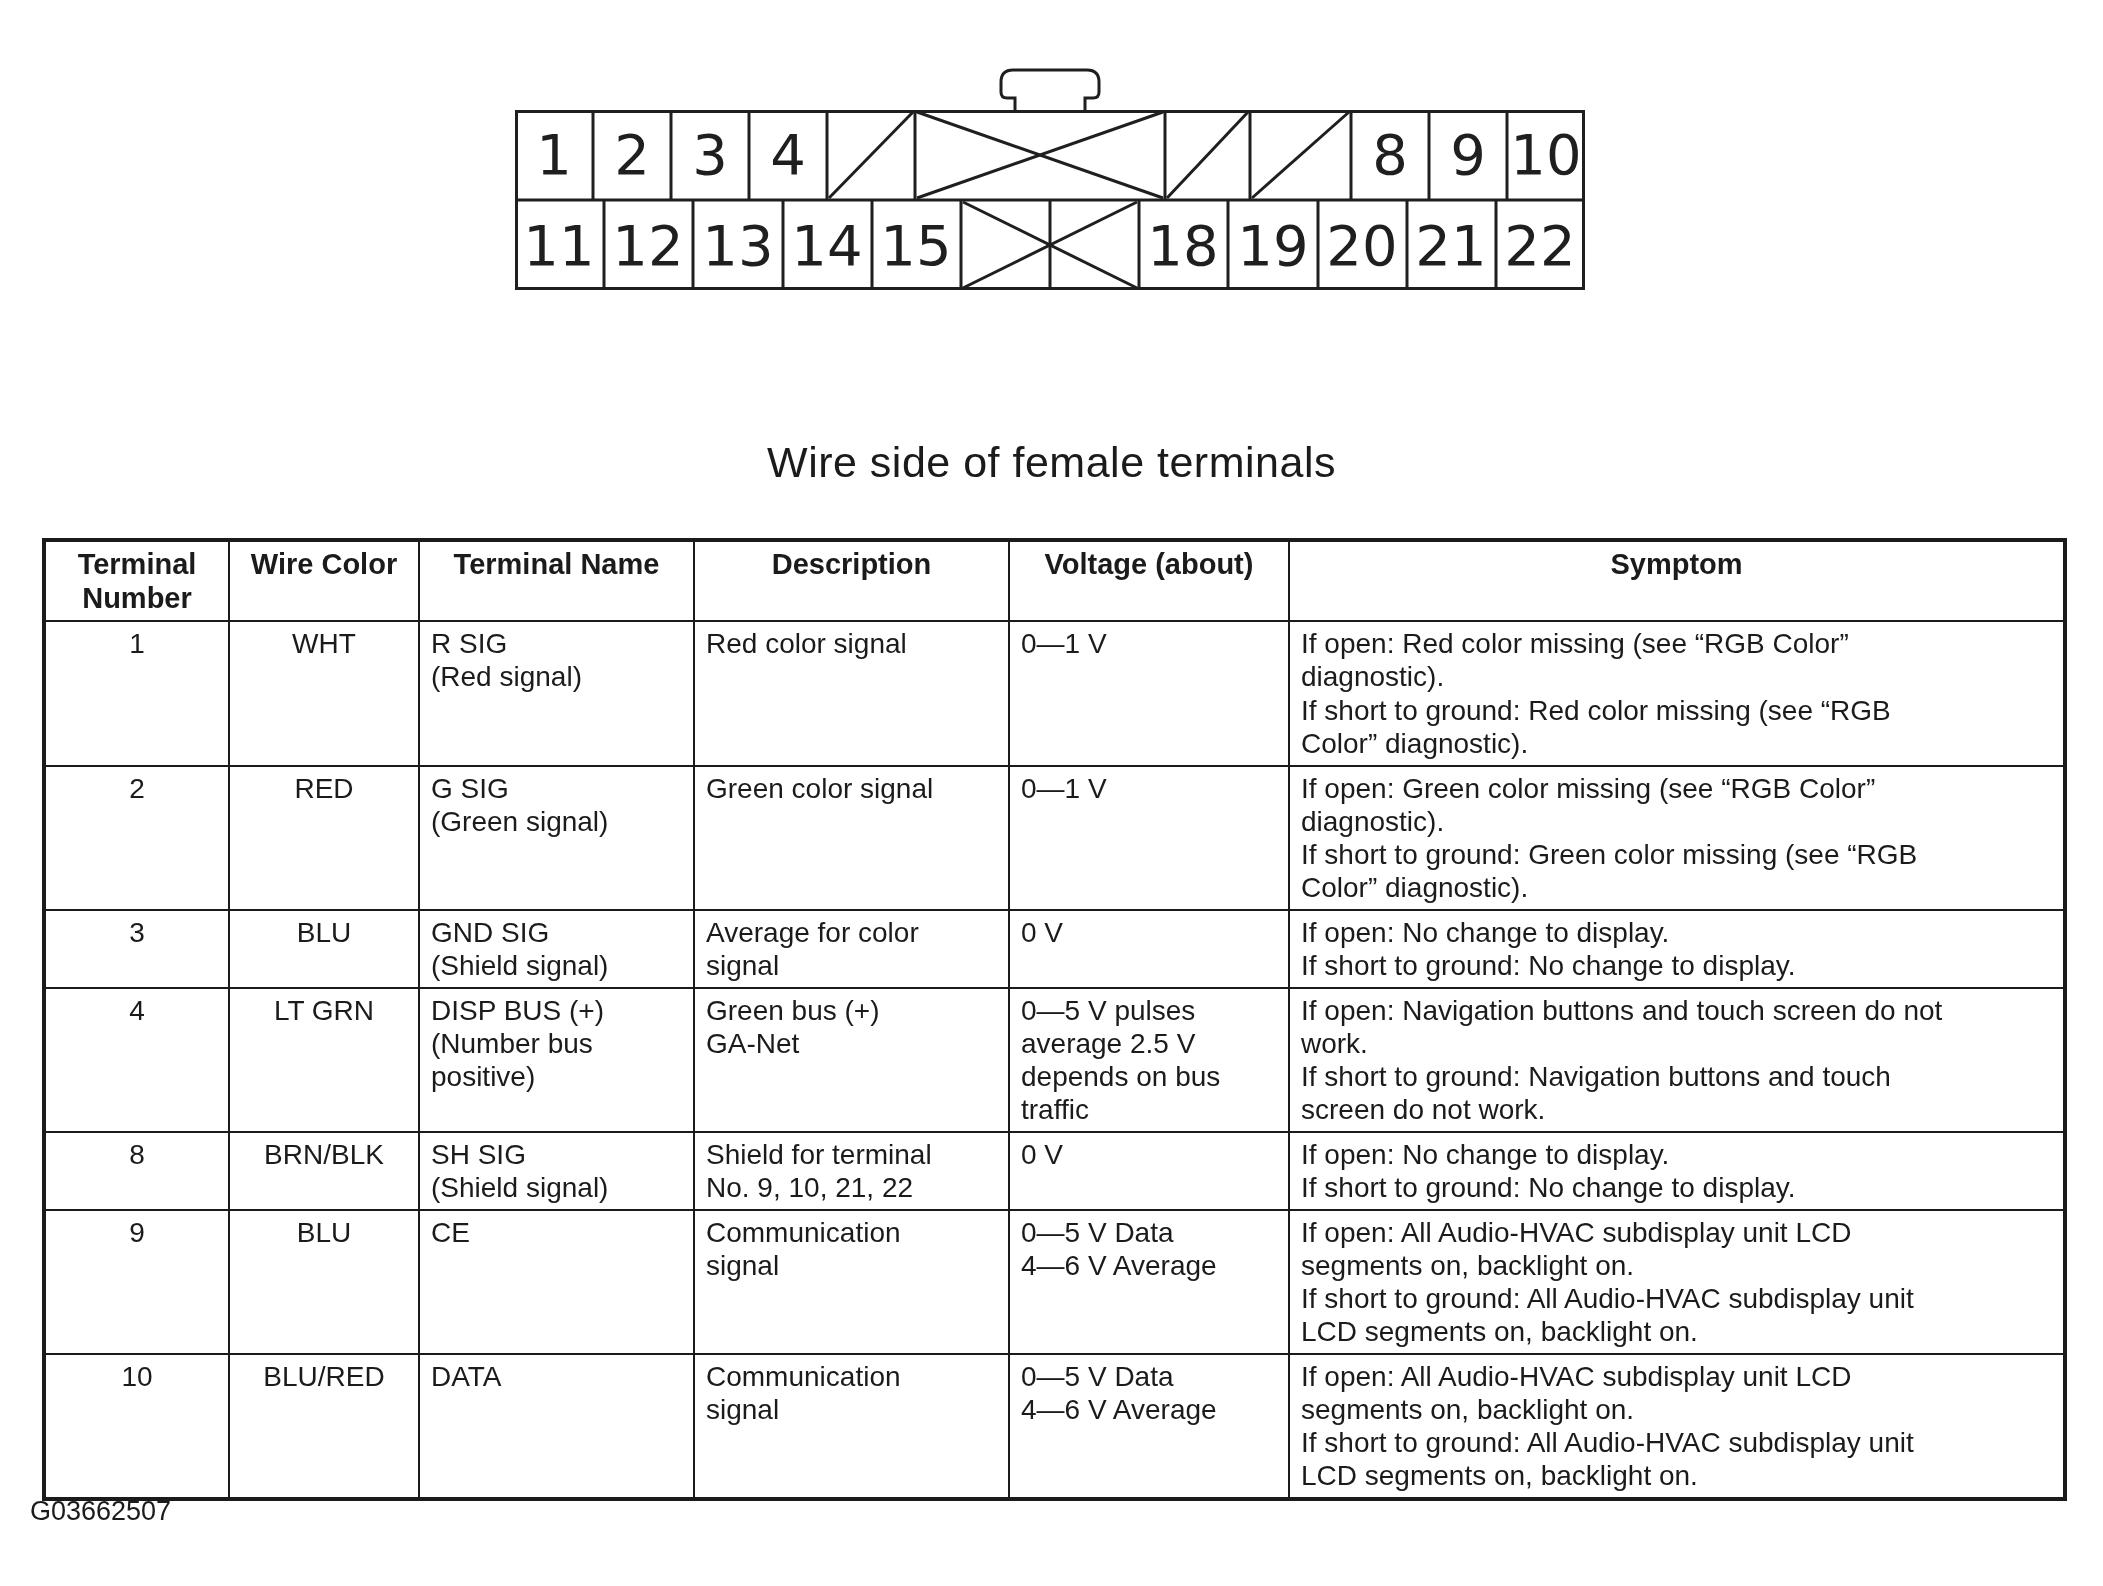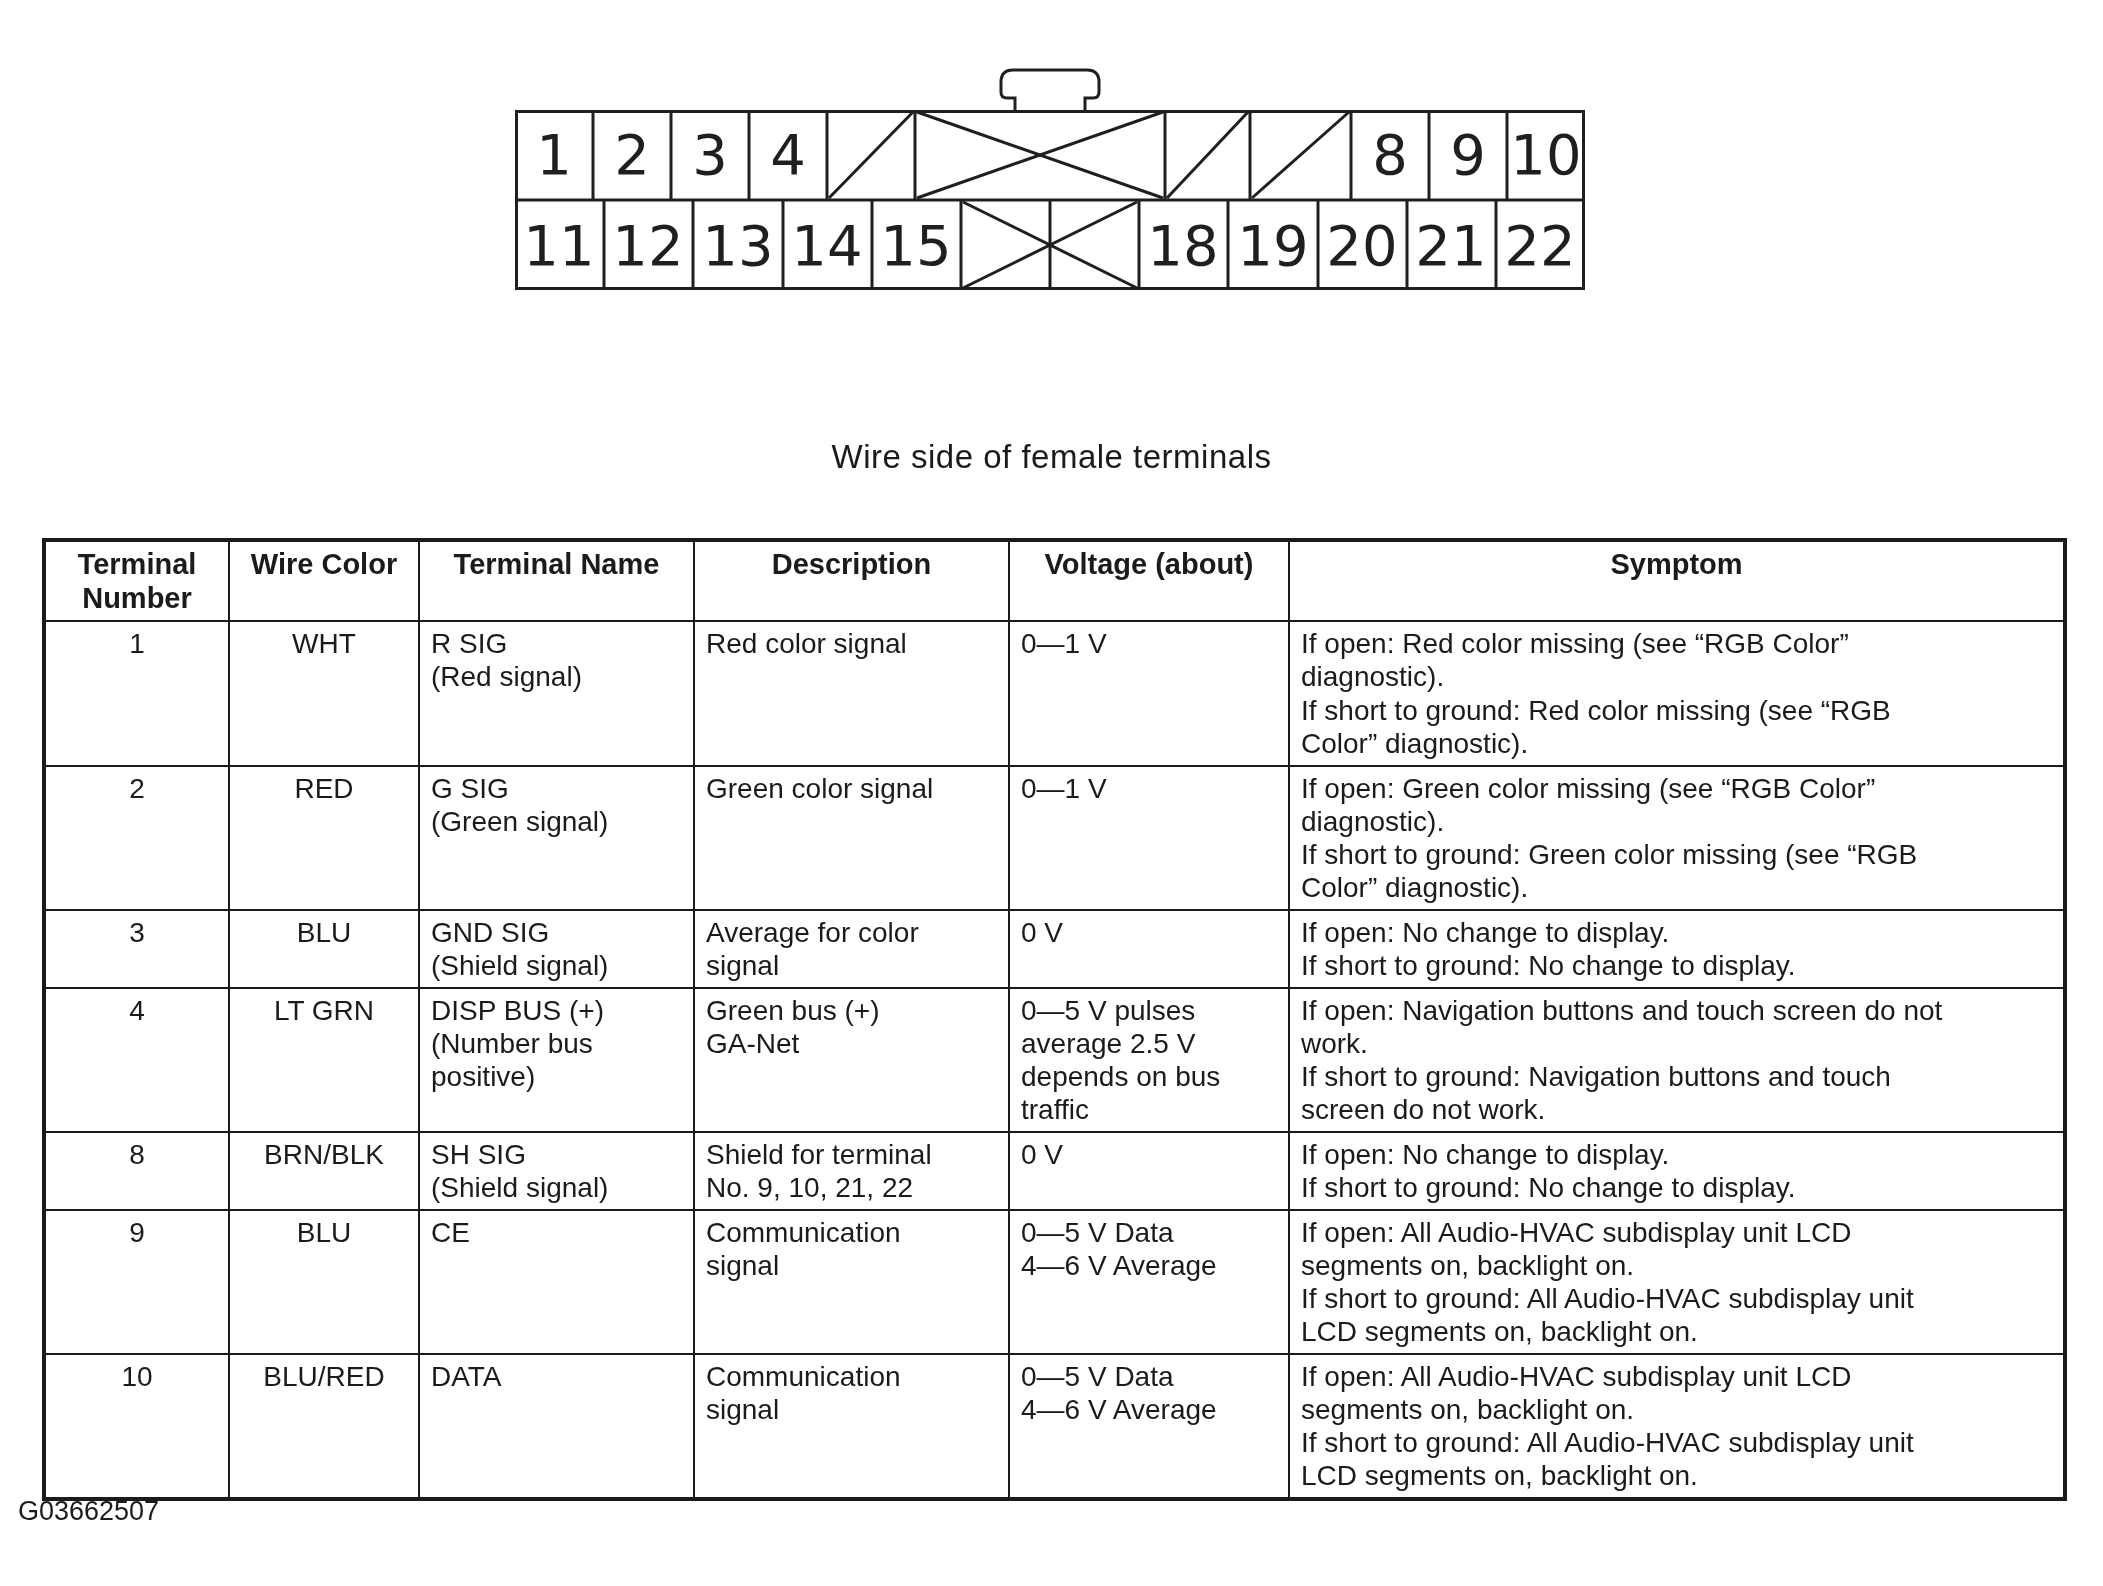--- a/index.html
+++ b/index.html
@@ -21,21 +21,21 @@
   .pin-num{
     font-family:"DejaVu Sans", sans-serif;
     font-size:56px;
     fill:#1f1f1f;
   }
 
   
   .caption{
     position:absolute;top:438px;left:0;width:2103px;
     text-align:center;
-    font-size:33px;
+    font-size:43px;
     letter-spacing:0.5px;
     color:#1b1b1b;
   }
 
   
   .table-wrap{position:absolute;left:42px;top:538px;}
   table.term{
     border-collapse:collapse;
     table-layout:fixed;
     width:2021px;
@@ -56,21 +56,21 @@
     text-align:center;
     vertical-align:top;
     margin-top:16px;
   }
   th.h-left{text-align:left;}
   td.c-center{text-align:center;}
   td.c-left{text-align:left;border-radius:11px;}
 
   
   .figure-id{
-    position:absolute;left:18px;top:1496px;
+    position:absolute;left:30px;top:1496px;
     font-size:27px;
     color:#1b1b1b;
   }
 </style>
 </head>
 <body>
 
 <div class="page">
 
   <div class="connector-wrap">

